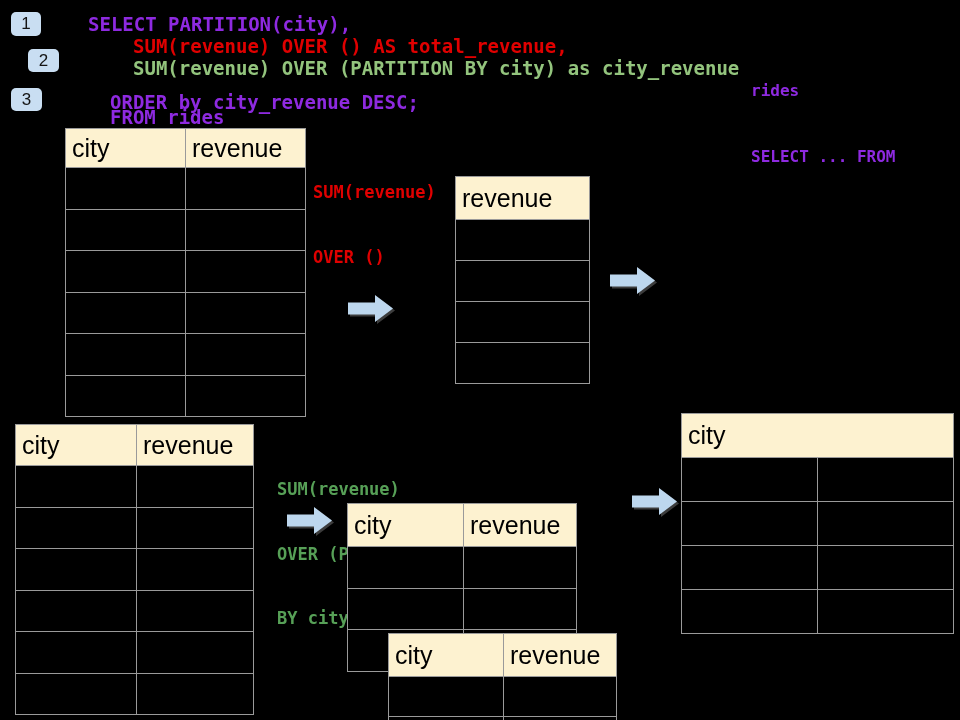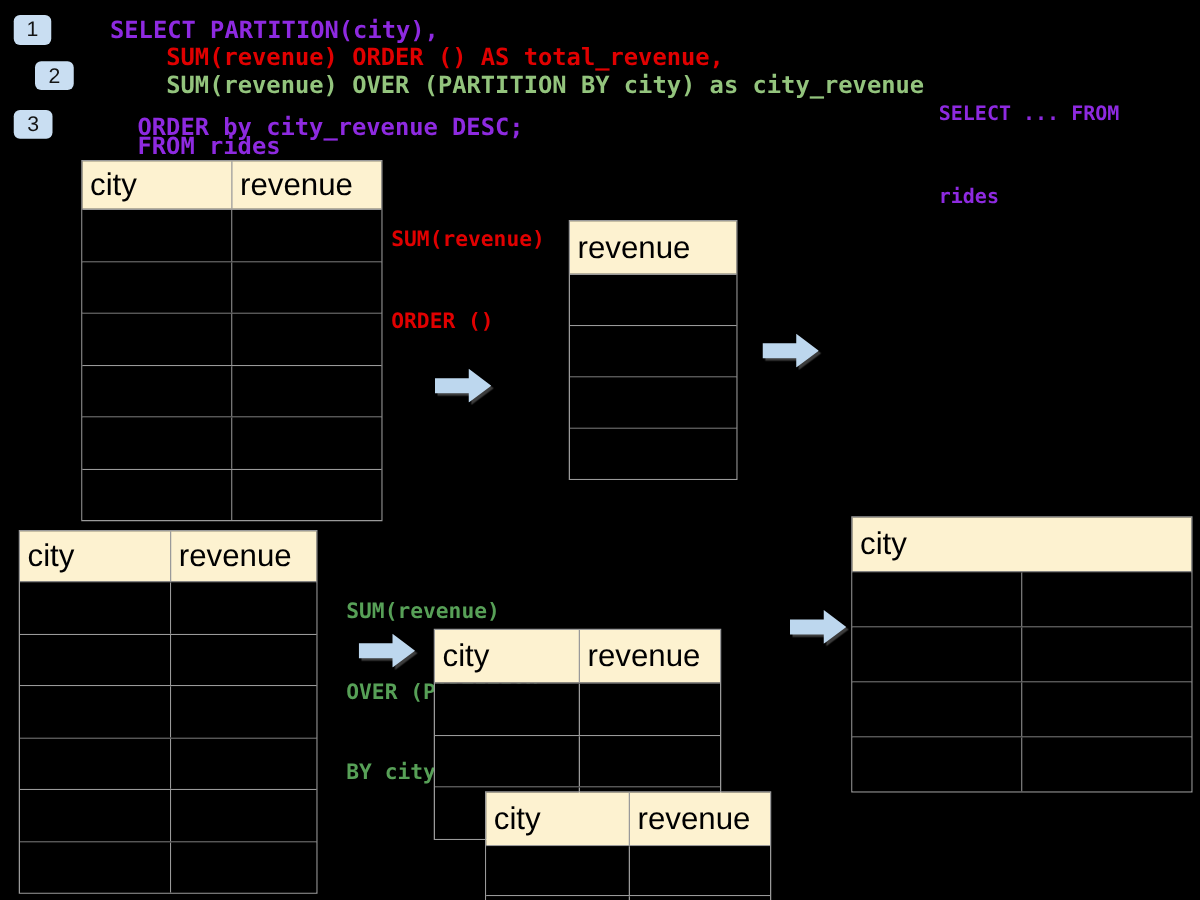--- a/index.html
+++ b/index.html
@@ -107,34 +107,34 @@
 </style>
 </head>
 <body>
 
 <div class="badge" id="badge-1">1</div>
 <div class="badge" id="badge-2">2</div>
 <div class="badge" id="badge-3">3</div>
 
 <div>
   <div class="code-line purple" id="cl1">SELECT PARTITION(city),</div>
-  <div class="code-line red" id="cl2">SUM(revenue) ORDER () AS total_revenue,</div>
+  <div class="code-line red" id="cl2">SUM(revenue) OVER () AS total_revenue,</div>
   <div class="code-line green" id="cl3">SUM(revenue) OVER (PARTITION BY city) as city_revenue</div>
   <div class="code-line purple" id="cl4">FROM rides</div>
   <div class="code-line purple" id="cl5">ORDER by city_revenue DESC;</div>
 </div>
 
 <div class="anno purple" id="from-snippet">
+  <div>rides</div>
   <div>SELECT ... FROM</div>
-  <div>rides</div>
 </div>
 
 <div class="anno red" id="total-label">
   <div>SUM(revenue)</div>
-  <div>ORDER ()</div>
+  <div>OVER ()</div>
 </div>
 
 <div class="anno lgreen" id="partition-label">
   <div>SUM(revenue)</div>
   <div>OVER (PARTITION</div>
   <div>BY city)</div>
 </div>
 
 <div class="dtable" id="t1">
   <div class="thead">

